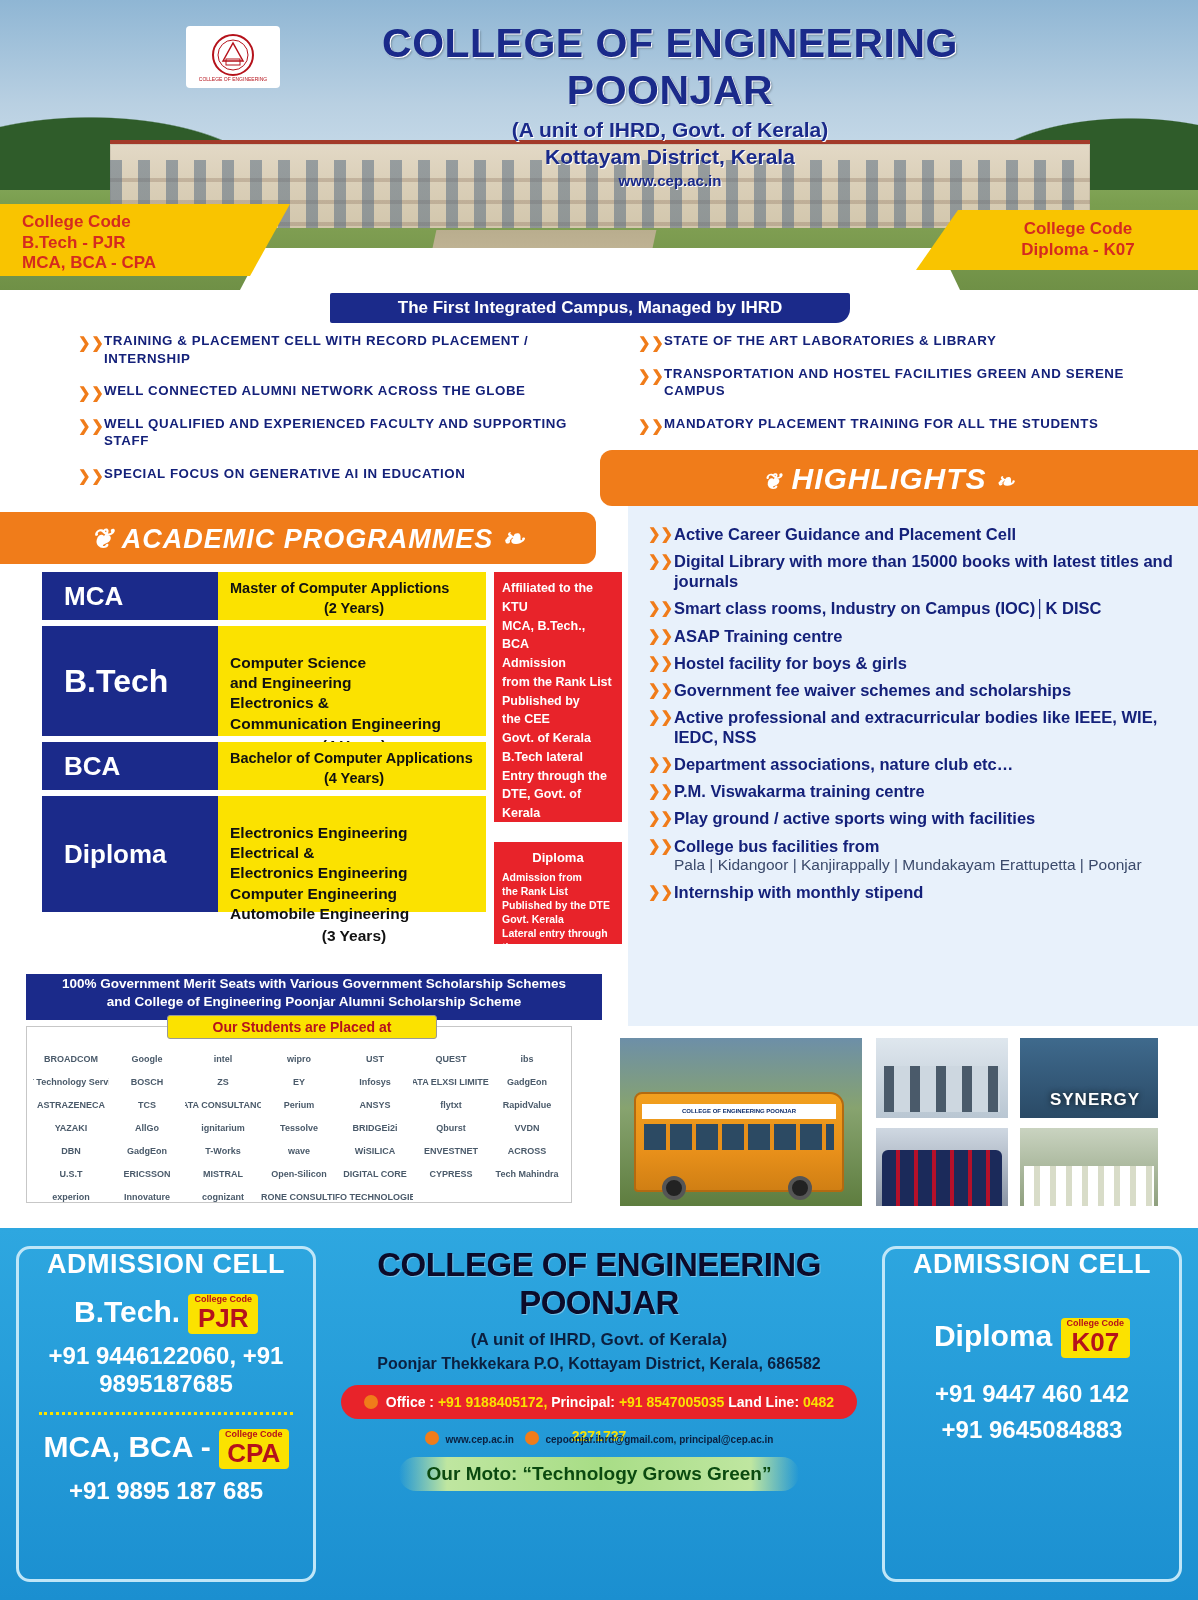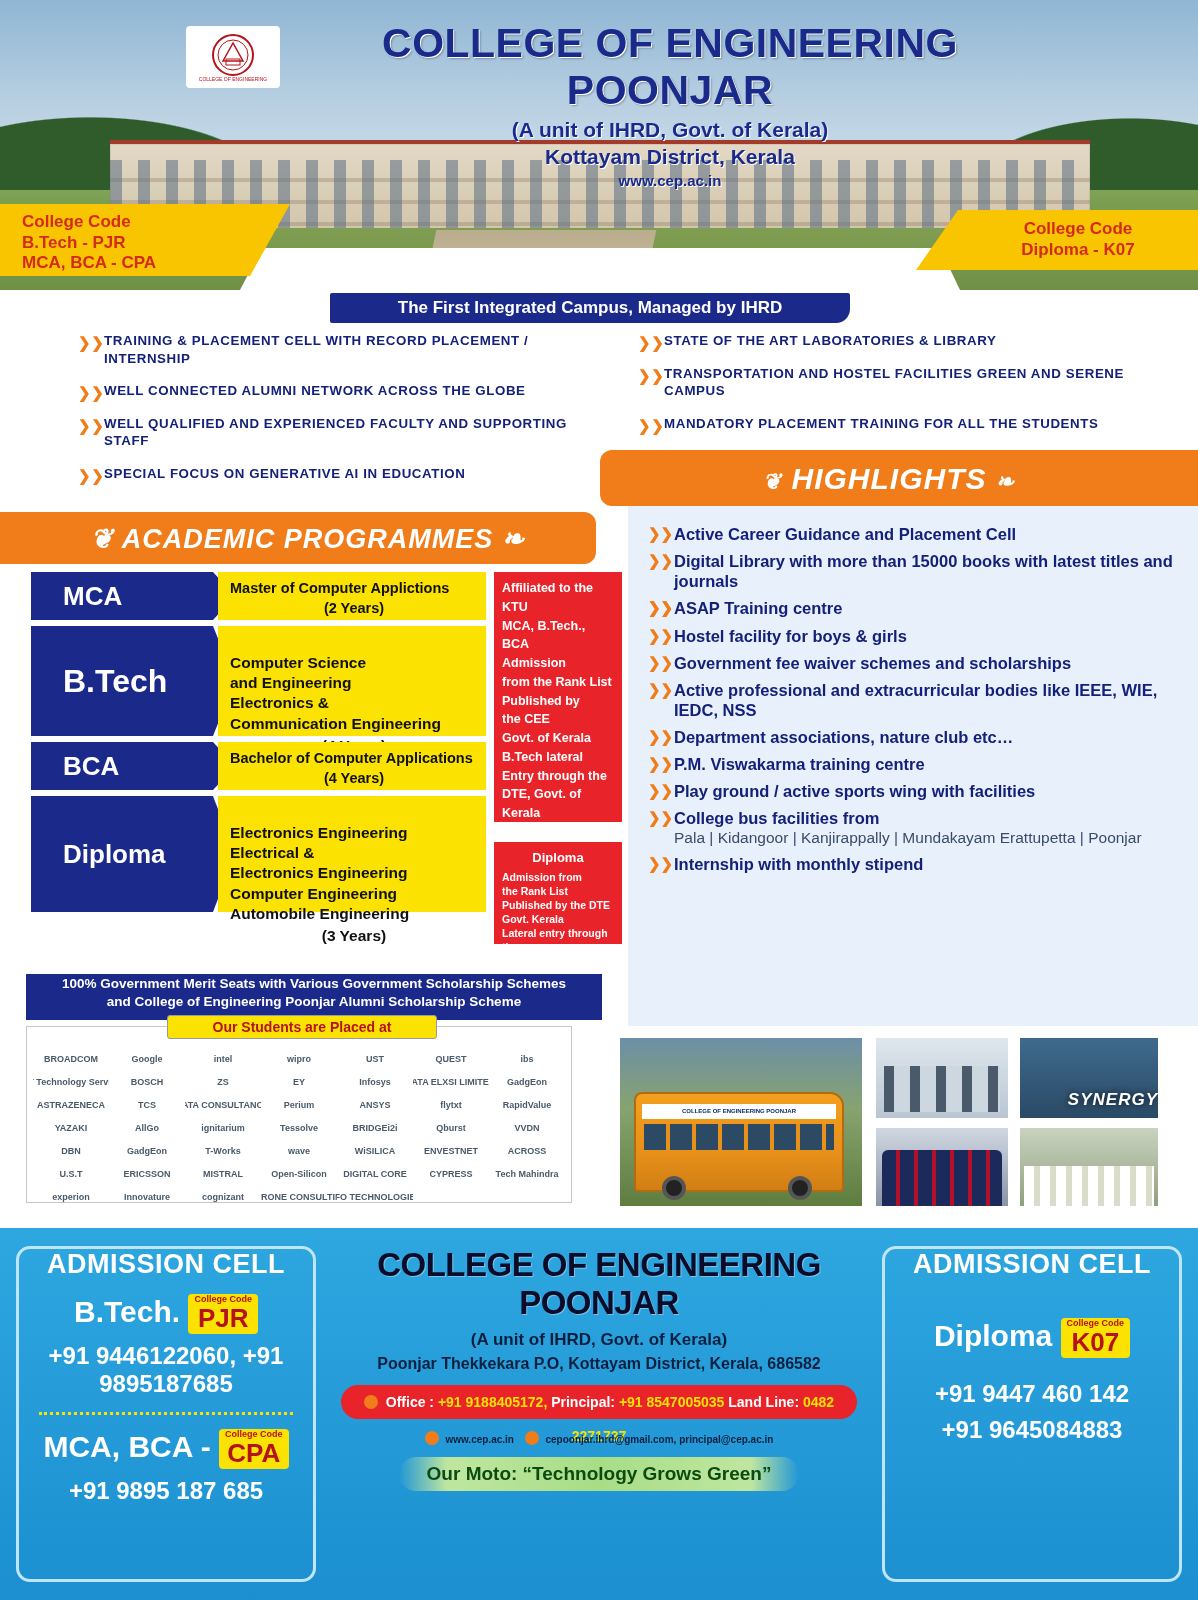--- a/index.html
+++ b/index.html
@@ -133,22 +133,22 @@
     position: absolute; left: 0; top: 512px; width: 596px; height: 52px;
     background: #f07c1a; border-radius: 0 12px 12px 0;
   }
   .ap-banner .t {
     position: absolute; left: 20px; right: 0; top: 11px; text-align: center;
     color: #fff; font-size: 27px; font-weight: bold; font-style: italic; letter-spacing: 1px;
   }
   .ap-grid { position: absolute; left: 26px; top: 572px; width: 576px; }
   .prg-row { position: relative; margin-bottom: 6px; }
   .prg-tag {
-    position: absolute; left: 5px; top: 0; background: #1b2a8a; color: #fff;
-    font-weight: bold; display: flex; align-items: center; padding-left: 32px;
+    position: absolute; left: 16px; top: 0; background: #1b2a8a; color: #fff;
+    font-weight: bold; display: flex; align-items: center; padding-left: 22px;
     width: 182px;
   }
   .prg-tag:after {
     content: ""; position: absolute; right: -22px; top: 0; width: 0; height: 0;
     border-top: var(--h) solid transparent; border-bottom: var(--h) solid transparent;
     border-left: 22px solid #1b2a8a;
   }
   .prg-desc {
     position: absolute; left: 192px; top: 0; width: 268px;
     background: #fbe200; color: #111; font-weight: bold; font-size: 14.5px;
@@ -209,24 +209,23 @@
   }
   .ph-lab { left: 874px; top: 1036px; width: 136px; height: 84px;
     background: linear-gradient(180deg,#dfe7ee 0%,#b9c6d2 100%); }
   .ph-lab:after {
     content: ""; position: absolute; left: 8px; top: 28px; right: 8px; bottom: 6px;
     background: repeating-linear-gradient(90deg,#4a5a6a 0 10px, #cdd7e0 10px 26px);
   }
   .ph-syn { left: 1018px; top: 1036px; width: 142px; height: 84px;
     background: linear-gradient(180deg,#3f6a8d 0%,#2a4a66 100%); }
   .ph-syn .label {
-    position: absolute; left: 12px; right: 0; bottom: 8px; text-align: right;
+    position: absolute; left: 12px; right: 0; bottom: 8px; text-align: center;
     color: #fff; font-size: 17px; font-weight: bold; letter-spacing: 1px;
     text-shadow: 0 0 6px rgba(0,0,0,.8);
-    font-style: italic;
   }
   .ph-grad { left: 874px; top: 1126px; width: 136px; height: 82px;
     background: linear-gradient(180deg,#cfd8e2 0%,#8a94a4 100%); }
   .ph-grad:after {
     content: ""; position: absolute; left: 6px; bottom: 0; right: 6px; height: 56px;
     background: repeating-linear-gradient(90deg,#1b2a5a 0 14px, #b5102a 14px 18px);
     border-radius: 6px 6px 0 0;
   }
   .ph-cer { left: 1018px; top: 1126px; width: 142px; height: 82px;
     background: linear-gradient(180deg,#c9d3c0 0%,#8fa07e 100%); }
@@ -341,21 +340,21 @@
   <div class="hl-banner">
     <div class="t">
       <span class="orn">❦</span>
       <span>HIGHLIGHTS</span>
       <span class="orn">❧</span>
     </div>
   </div>
   <div class="hl-body">
     <div class="hl-item"><span class="arrow">❯❯</span><span>Active Career Guidance and Placement Cell</span></div>
     <div class="hl-item"><span class="arrow">❯❯</span><span>Digital Library with more than 15000 books with latest titles and journals</span></div>
-    <div class="hl-item"><span class="arrow">❯❯</span></div>
+    <div class="hl-item"><span class="arrow">❯❯</span><span>Smart class rooms, Industry on Campus (IOC)│K DISC</span></div>
     <div class="hl-item"><span class="arrow">❯❯</span><span>ASAP Training  centre</span></div>
     <div class="hl-item"><span class="arrow">❯❯</span><span>Hostel facility for boys &amp; girls</span></div>
     <div class="hl-item"><span class="arrow">❯❯</span><span>Government fee waiver schemes and scholarships</span></div>
     <div class="hl-item"><span class="arrow">❯❯</span><span>Active professional and extracurricular bodies like IEEE, WIE, IEDC, NSS</span></div>
     <div class="hl-item"><span class="arrow">❯❯</span><span>Department associations, nature club etc…</span></div>
     <div class="hl-item"><span class="arrow">❯❯</span><span>P.M. Viswakarma training centre</span></div>
     <div class="hl-item"><span class="arrow">❯❯</span><span>Play ground / active sports wing with facilities</span></div>
     <div class="hl-item">
       <span class="arrow">❯❯</span>
       <span>College bus facilities from</span>

